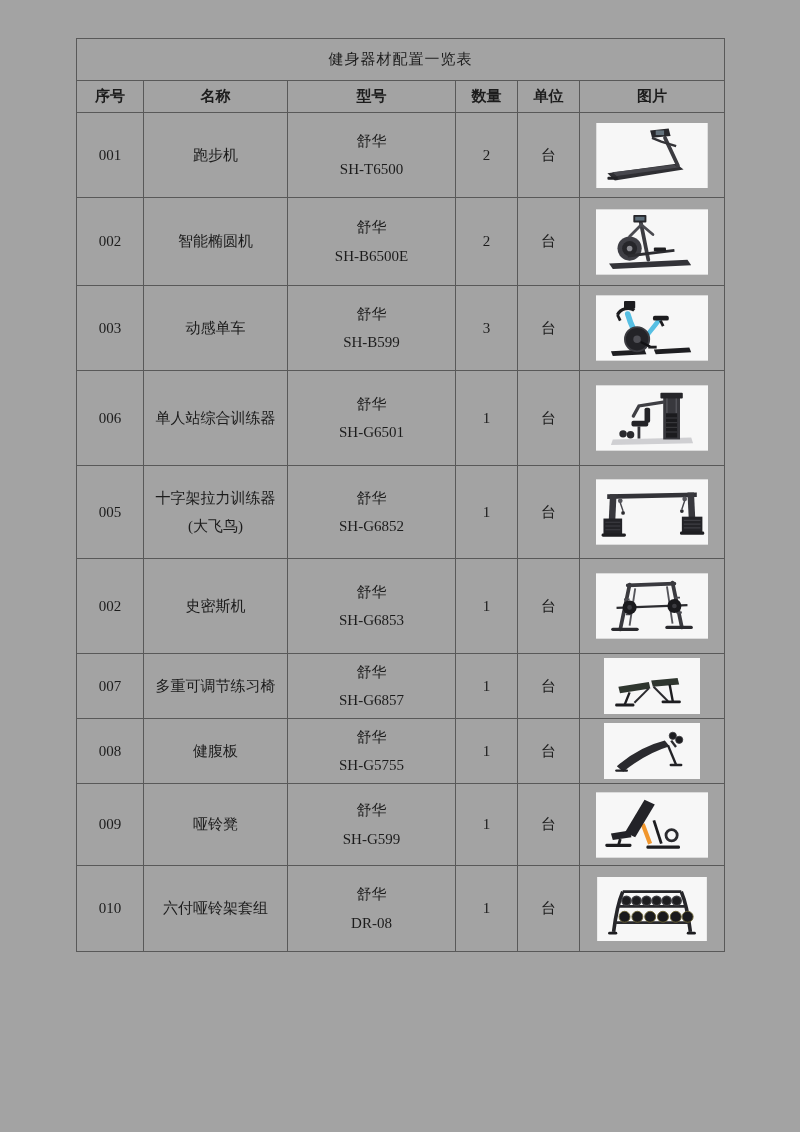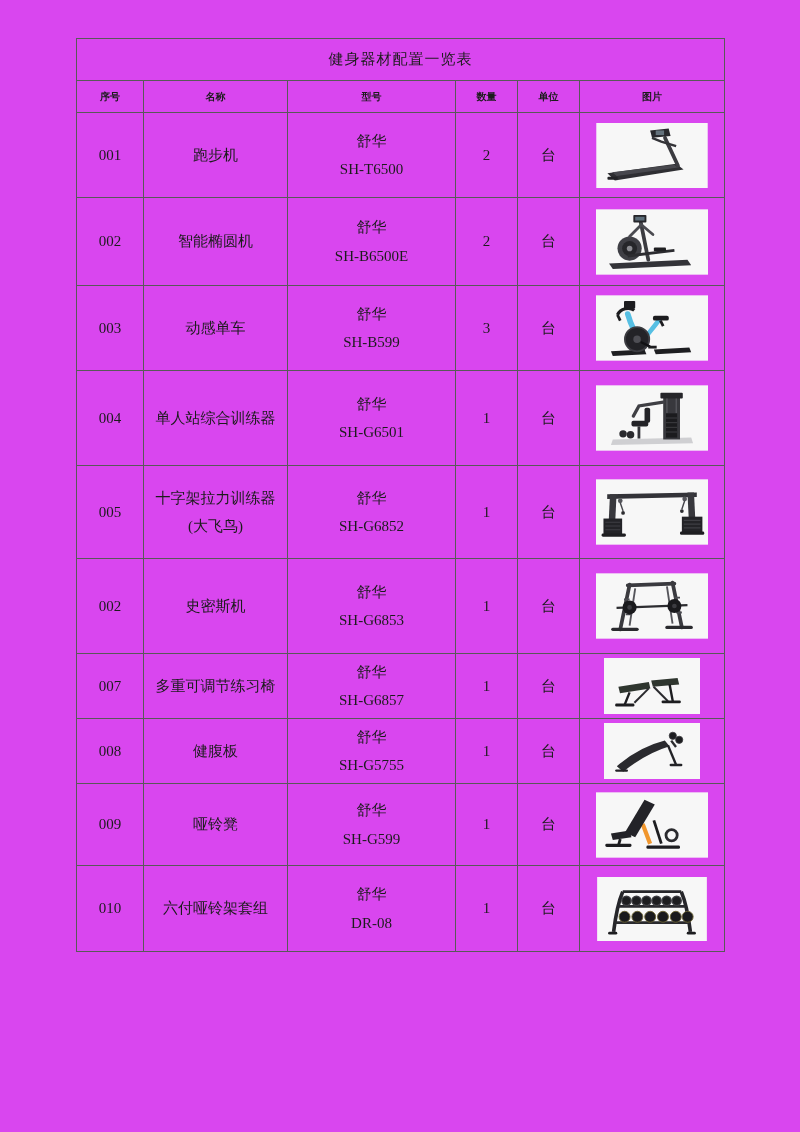--- a/index.html
+++ b/index.html
@@ -1,31 +1,31 @@
 <!DOCTYPE html>
 <html><head>
 <meta charset="utf-8">
 <style>
   html,body{margin:0;padding:0;background:#ffffff;}
   .page{
-    position:relative;width:800px;height:1132px;background:#d946ef;
+    position:relative;width:800px;height:1132px;background:#a3a3a3;
     font-family:"Liberation Serif","DejaVu Serif",serif;color:#1c1c1c;
     overflow:hidden;
   }
   table.equip{
     position:absolute;left:76px;top:38px;width:648px;
     border-collapse:collapse;table-layout:fixed;
   }
   table.equip td,table.equip th{
     border:1px solid #595959;text-align:center;vertical-align:middle;
     font-size:15px;font-weight:normal;padding:2px 4px;box-sizing:border-box;
     overflow:hidden;
   }
   td.title-cell{height:42px;font-size:17px;font-weight:bold;letter-spacing:1px;}
-  tr.head th{height:32px;font-weight:bold;font-size:10px;}
+  tr.head th{height:32px;font-weight:bold;font-size:15px;}
   td.model-cell div{line-height:1.9;text-align:center;}
   td.name-cell{line-height:1.9;padding:2px 8px;margin-top:8px;}
   td.pic-cell{padding:1px;}
   td.pic-cell svg{display:block;margin:0 auto;}
   .imgbg{fill:#f7f7f7;}
   td.notes-cell{
     text-align:left;padding:8px 12px 10px 12px;line-height:2.15;font-size:15px;
   }
   .notes-label{font-weight:bold;}
   .notes-remark{font-weight:bold;}
@@ -130,21 +130,21 @@
         <path d="M 23,21 C 26,14 36,12 41,16" stroke="#1c1c1f" stroke-width="3.5" fill="none"></path>
         <line x1="23" y1="21" x2="26" y2="27" stroke="#1c1c1f" stroke-width="3"></line>
         <rect x="30" y="6" width="12" height="8" rx="1" fill="#1c1c1f"></rect>
         <line x1="48" y1="50" x2="58" y2="55" stroke="#111114" stroke-width="2.5"></line>
         <rect x="56" y="54" width="9" height="3" fill="#1c1c1f"></rect>
       </svg>
     </td>
   </tr>
 
   <tr style="height:95px">
-    <td>004</td>
+    <td>006</td>
     <td class="name-cell">单人站综合训练器</td>
     <td class="model-cell">
       <div>舒华</div>
       <div>SH-G6501</div>
     </td>
     <td>1</td>
     <td>台</td>
     <td class="pic-cell">
       <svg width="112" height="68" viewBox="0 0 120 70">
         <rect class="imgbg" x="0" y="0" width="120" height="70"></rect>

